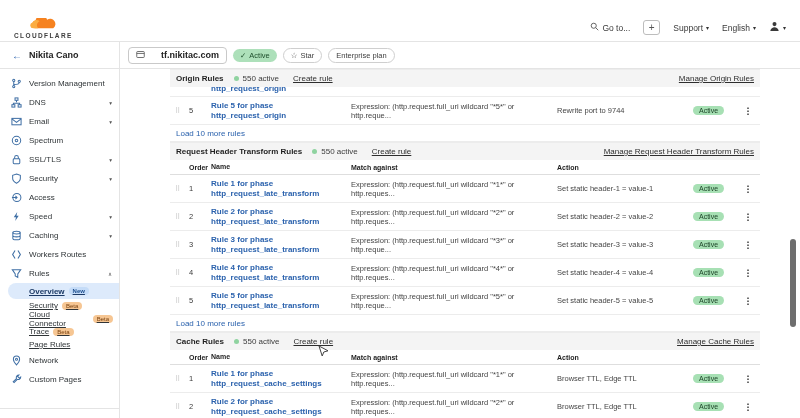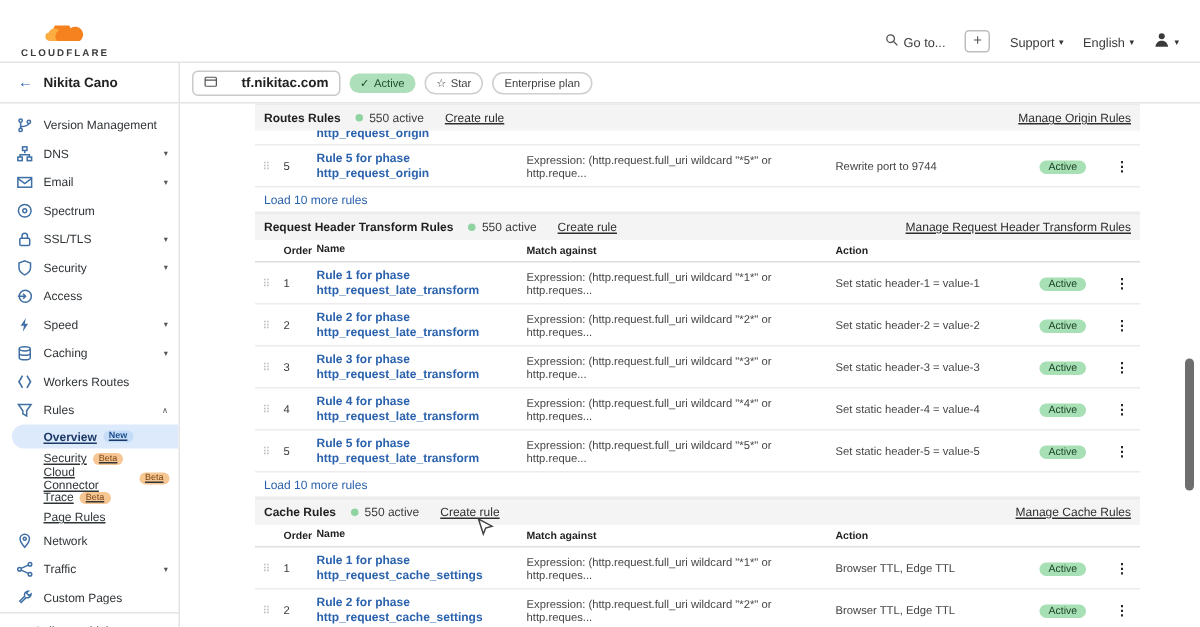--- a/index.html
+++ b/index.html
@@ -253,32 +253,20 @@
               <svg viewBox="0 0 12 12" fill="none" stroke="currentColor" stroke-width="1.1">
                 <path d="M6 1.2a3.4 3.4 0 0 1 3.4 3.4C9.4 7 6 10.8 6 10.8S2.6 7 2.6 4.6A3.4 3.4 0 0 1 6 1.2z"></path>
                 <circle cx="6" cy="4.6" r="1.1"></circle>
               </svg>
             </span>
             <span class="lbl">Network</span>
           </div>
           <div class="side-item">
             <span class="ic">
               <svg viewBox="0 0 12 12" fill="none" stroke="currentColor" stroke-width="1.1">
-                <circle cx="2.2" cy="6" r="1.3"></circle>
-                <circle cx="9.8" cy="2.4" r="1.3"></circle>
-                <circle cx="9.8" cy="9.6" r="1.3"></circle>
-                <path d="M3.4 5.4l5.2-2.4M3.4 6.6l5.2 2.4"></path>
-              </svg>
-            </span>
-            <span class="lbl">Traffic</span>
-            <span class="side-caret">▾</span>
-          </div>
-          <div class="side-item">
-            <span class="ic">
-              <svg viewBox="0 0 12 12" fill="none" stroke="currentColor" stroke-width="1.1">
                 <path d="M10.6 3.2a2.8 2.8 0 0 1-3.7 2.7L3.4 9.4l-1-1 3.5-3.5a2.8 2.8 0 0 1 2.7-3.7L7.2 2.6l1.8 1.8z"></path>
               </svg>
             </span>
             <span class="lbl">Custom Pages</span>
           </div>
         </div>
       <div class="side-foot">
         <span class="chev">«</span>
         <span>Collapse sidebar</span>
       </div>
@@ -303,21 +291,21 @@
         </span>
         <span class="pill ghost">
           <span>Enterprise plan</span>
         </span>
       </div>
 
       <div class="content">
         <div class="sections">
             <div>
               <div class="sec-bar">
-                <span class="sec-title">Routes Rules</span>
+                <span class="sec-title">Origin Rules</span>
                 <span class="dot"></span>
                 <span class="sec-count">550 active</span>
                 <span class="sec-create">Create rule</span>
                 <span class="sec-manage">Manage Origin Rules</span>
               </div>
               <div class="partial">
                 <span class="pname">http_request_origin</span>
               </div>
               <div class="trow">
                 <span class="c-drag">⠿</span>

